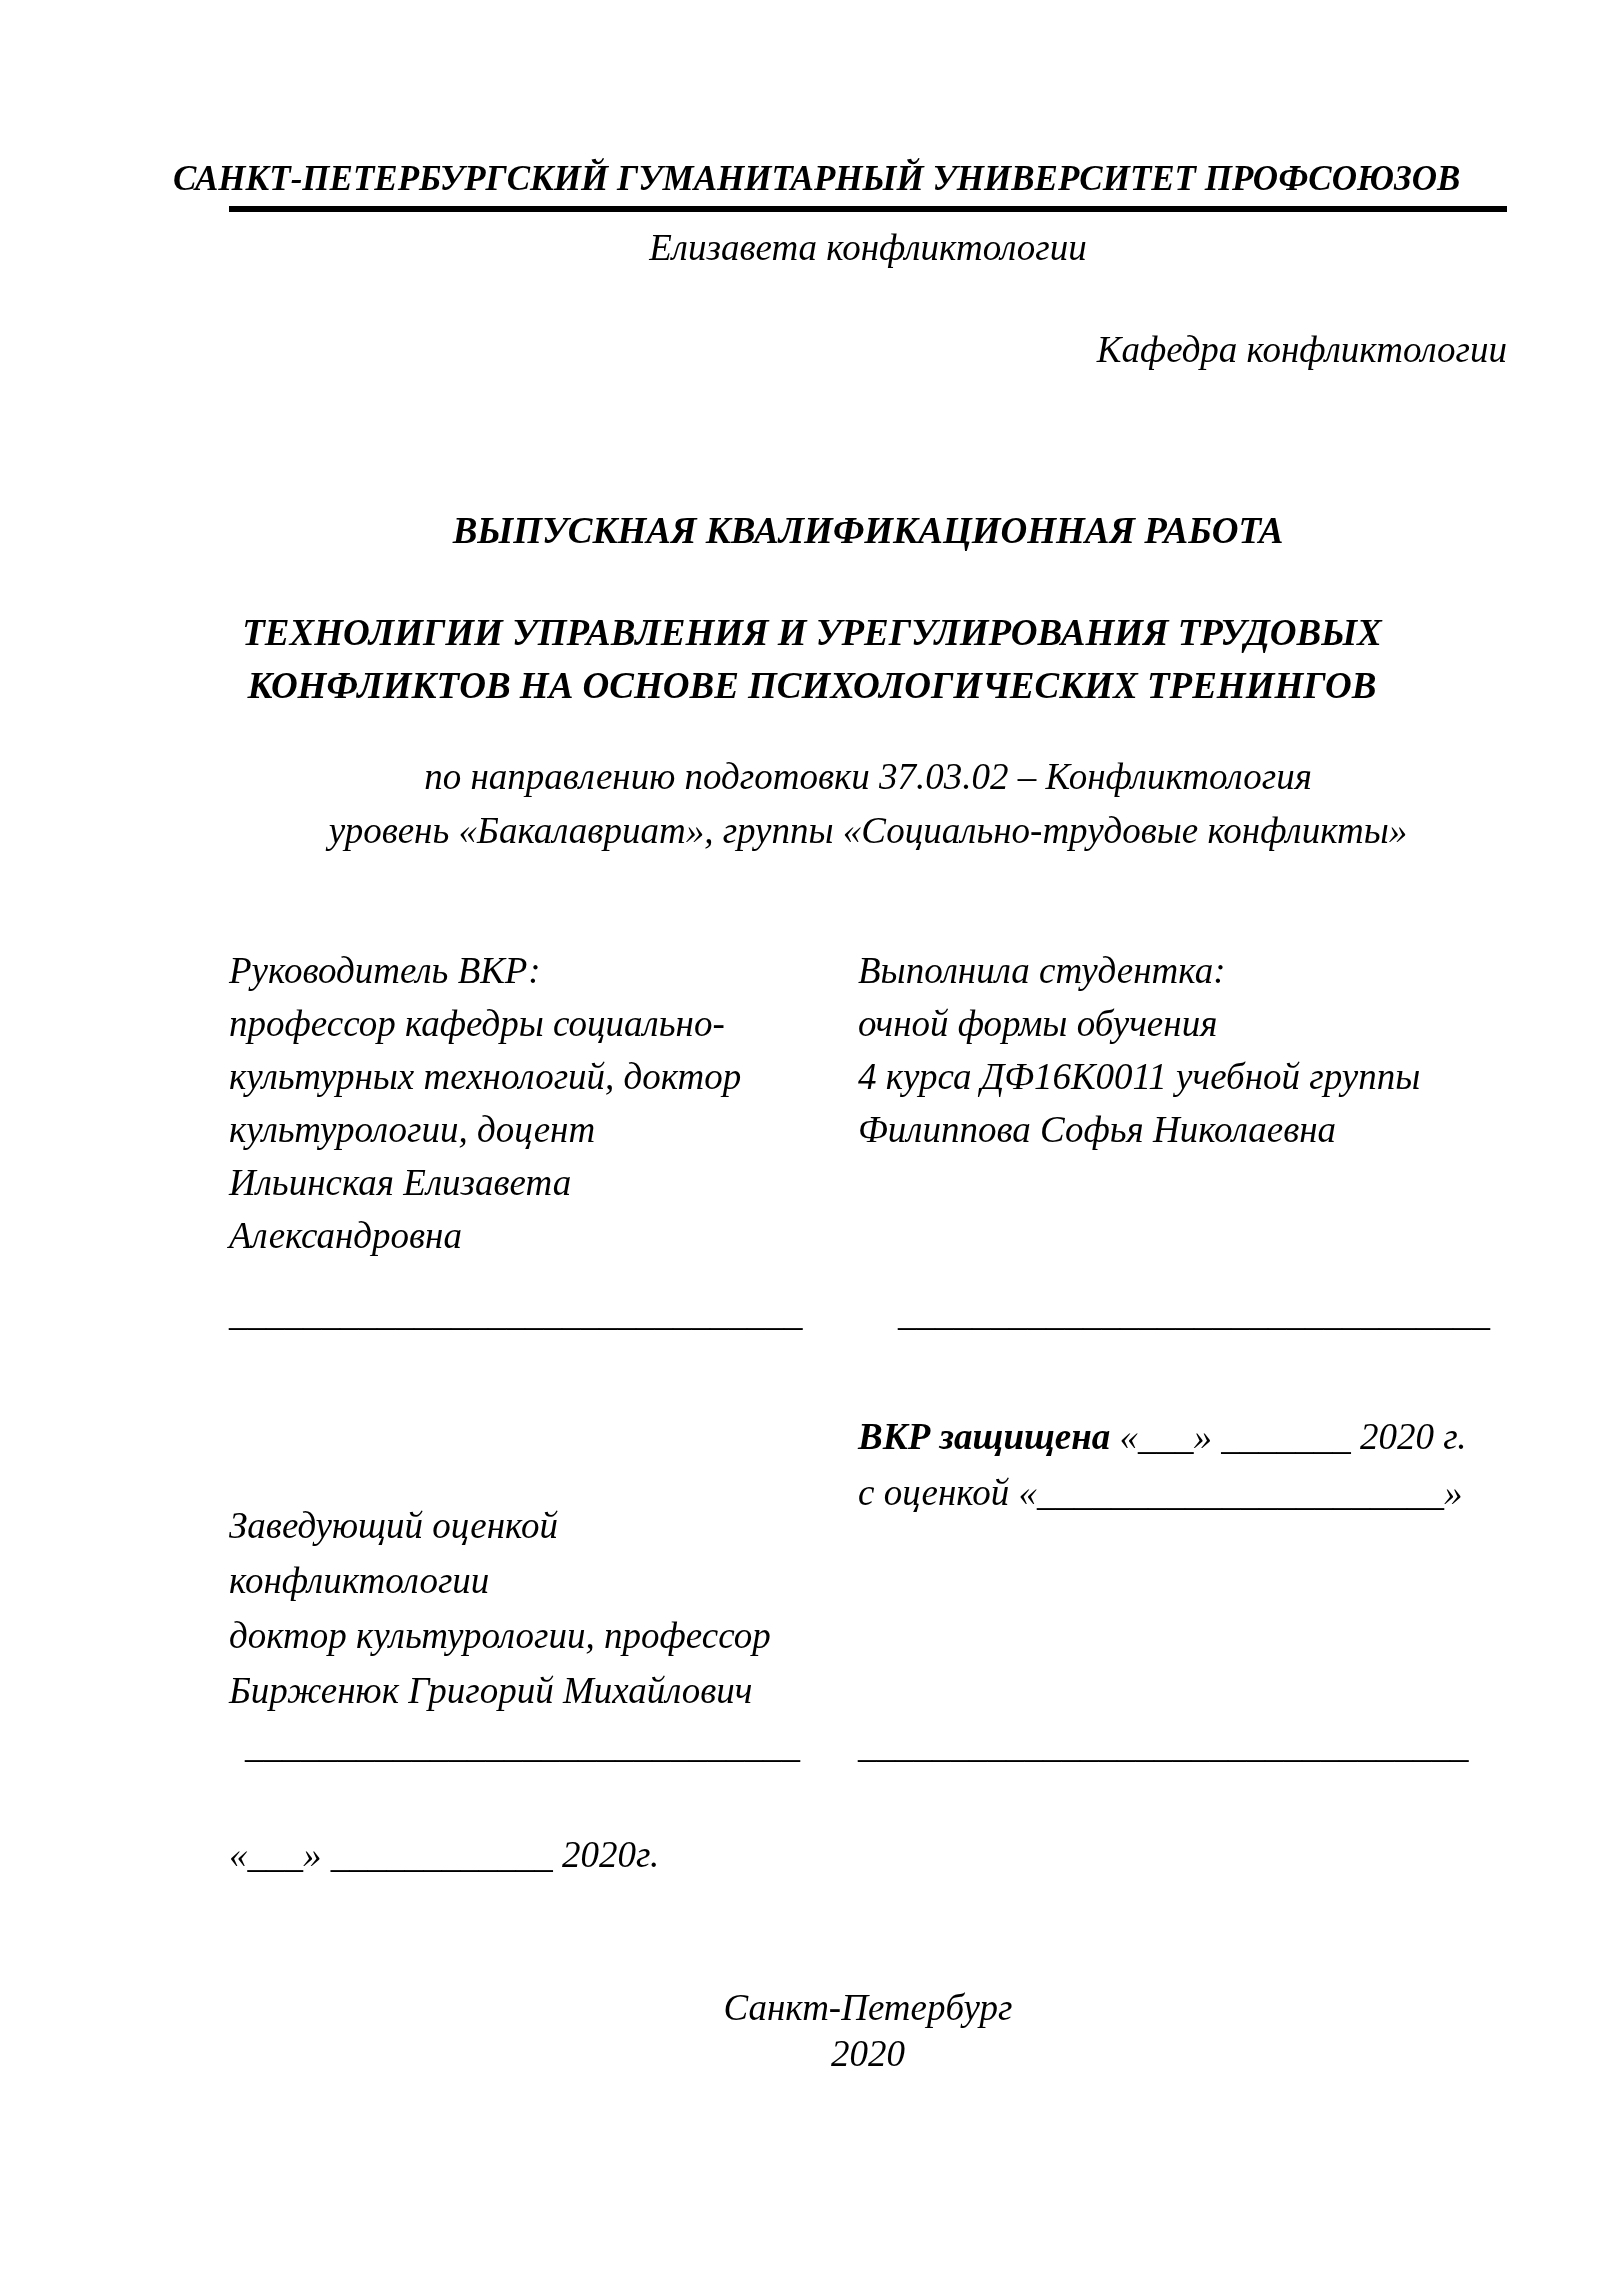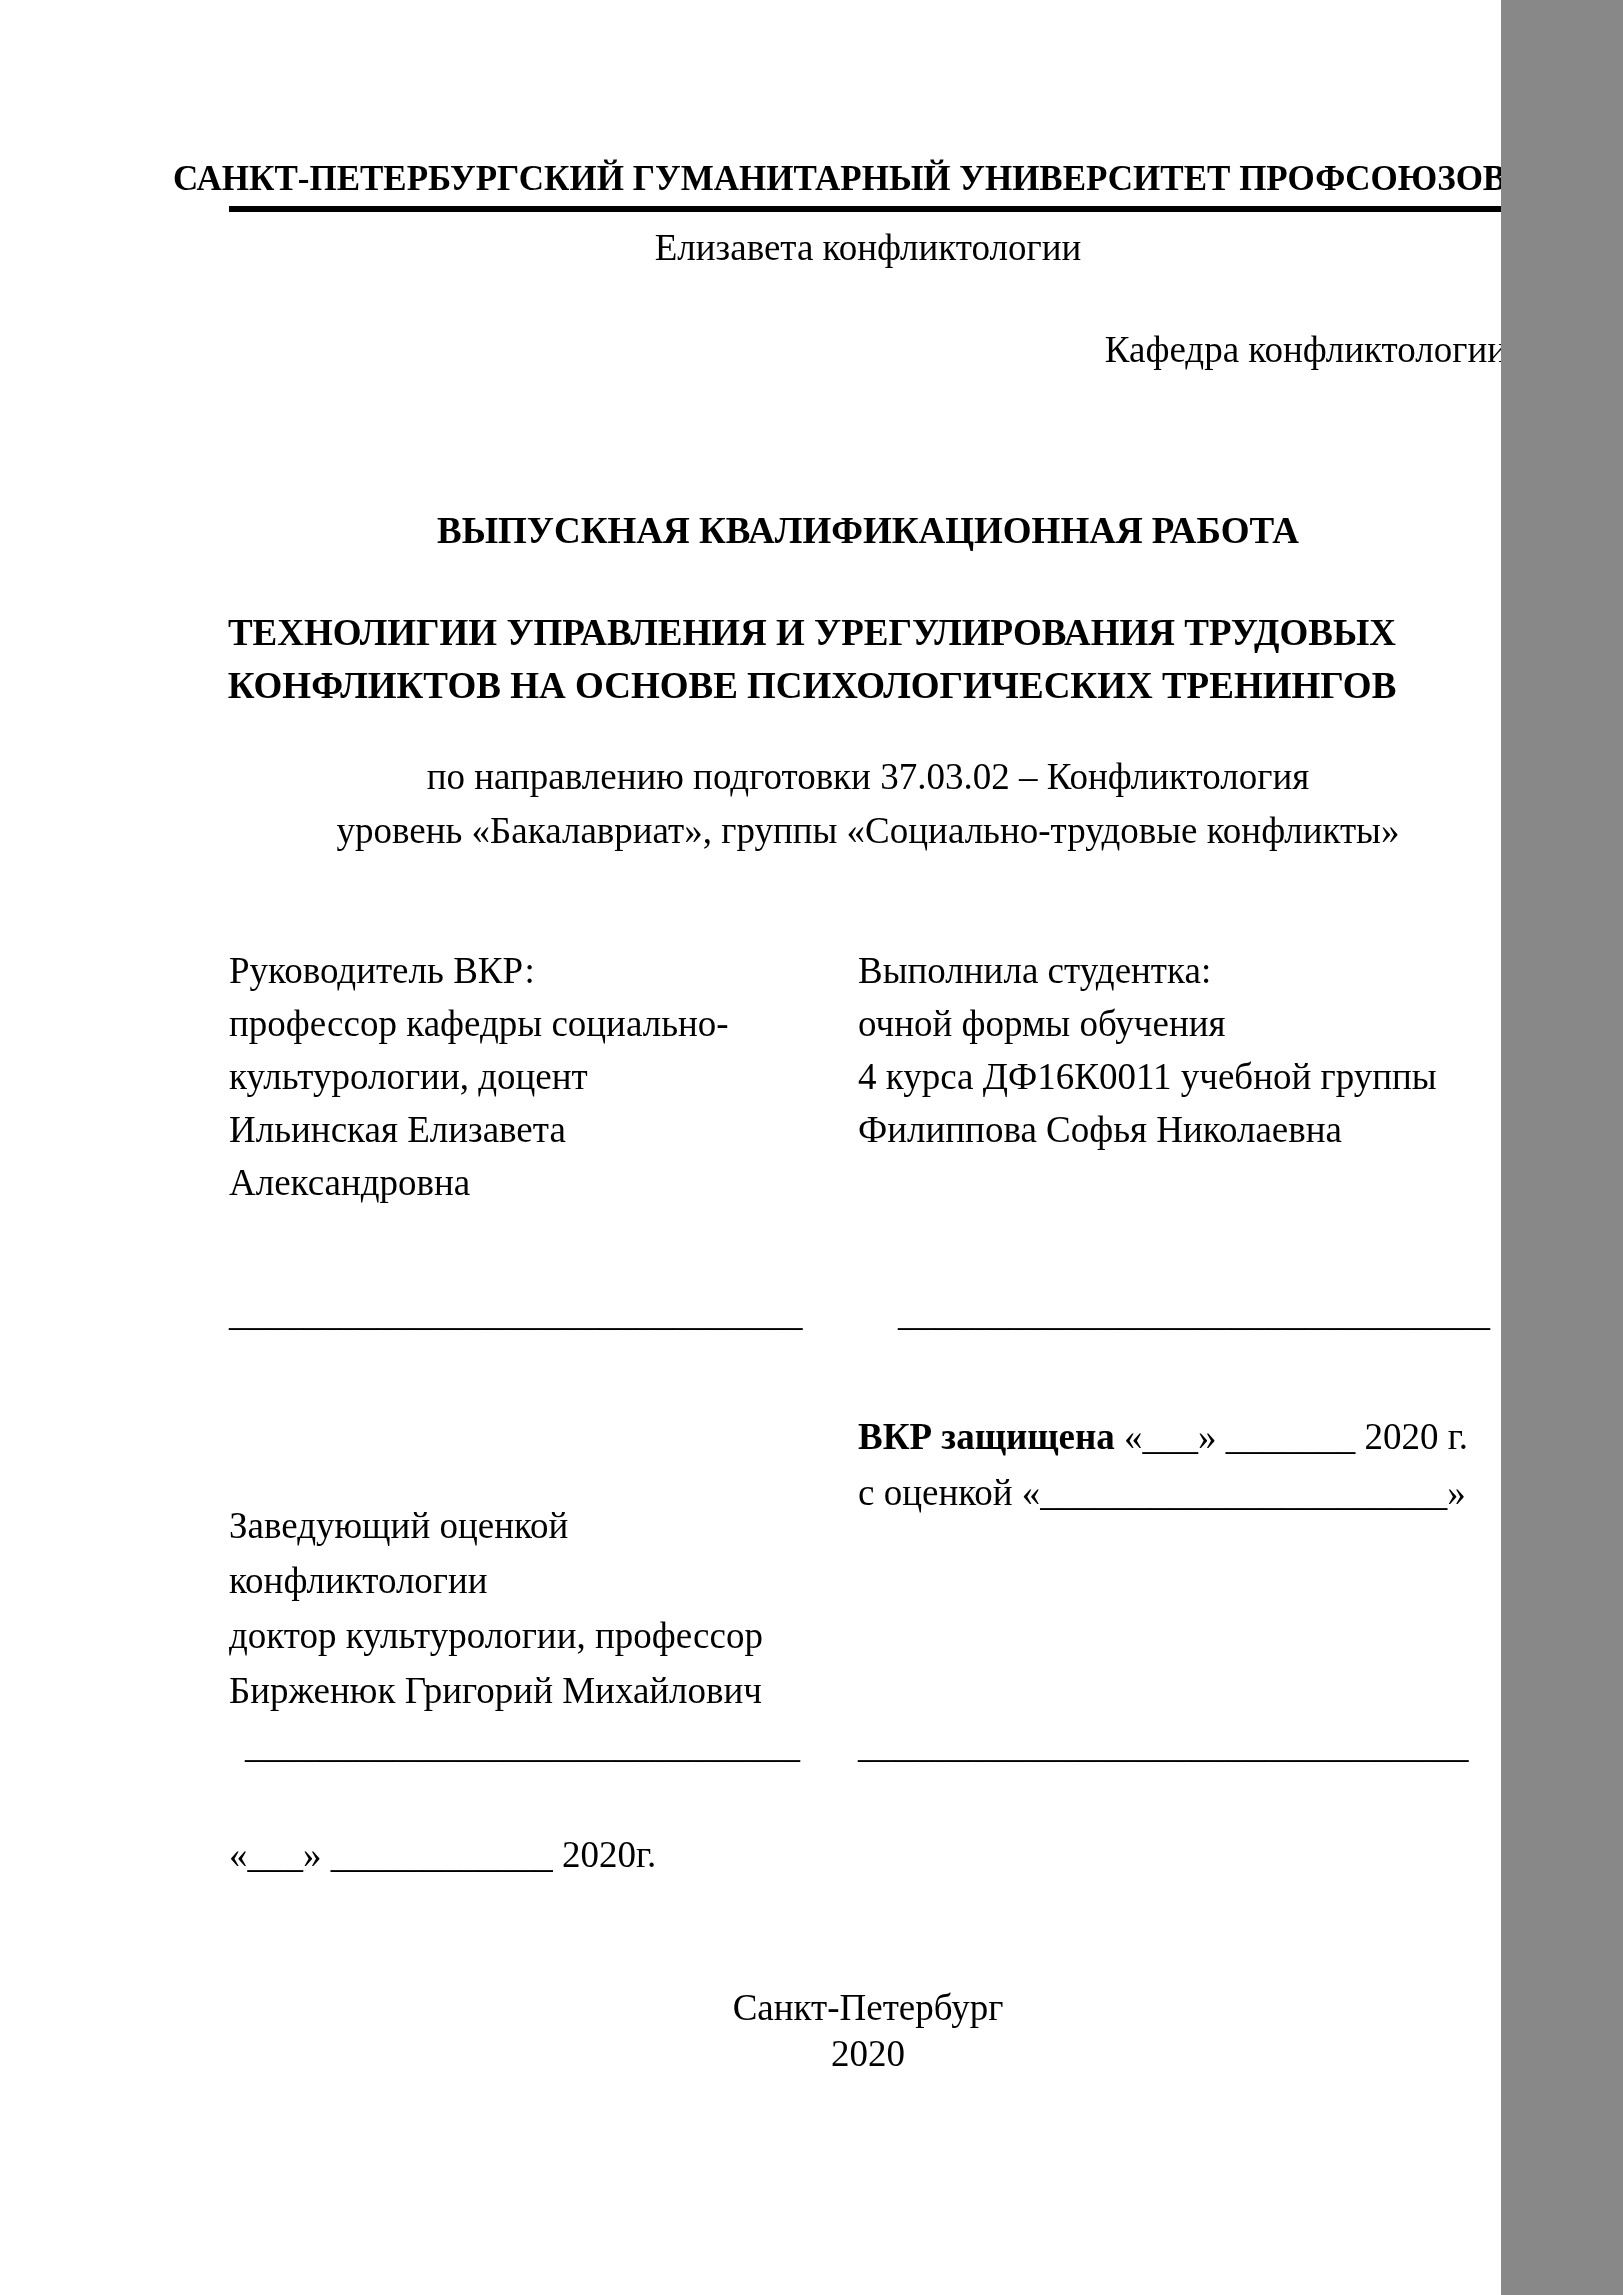--- a/index.html
+++ b/index.html
@@ -1,24 +1,25 @@
 <!DOCTYPE html>
 <html lang="ru" style="font-size:12.6px"><head>
 <meta charset="utf-8">
 <style>
   html,body{margin:0;padding:0;background:#888;}
   .page{
     position:relative;
-    width:1501px;
+    width:1623px;
     height:2295px;
     background:#ffffff;
     font-family:"Liberation Serif","DejaVu Serif",serif;
     font-size:37px;
     color:#000000;
     overflow:hidden;
+    font-style:italic;
   }
   .abs{position:absolute;}
   .center{text-align:center;}
   .right{text-align:right;margin-top:12px;}
   .bold{font-weight:bold;}
   .nowrap{white-space:nowrap;}
   .rule{height:5.5px;background:#000000;}
   .lh-col{line-height:53px;}
   .lh-blk{line-height:55px;}
   .sig{letter-spacing:0;white-space:nowrap;}
@@ -42,20 +43,21 @@
     <div class="nowrap">ТЕХНОЛИГИИ УПРАВЛЕНИЯ И УРЕГУЛИРОВАНИЯ ТРУДОВЫХ</div>
     <div class="nowrap">КОНФЛИКТОВ НА ОСНОВЕ ПСИХОЛОГИЧЕСКИХ ТРЕНИНГОВ</div>
   </div>
 
   <div class="abs center nowrap" style="top:755px;left:229px;width:1278px;">по направлению подготовки 37.03.02 – Конфликтология</div>
   <div class="abs center nowrap" style="top:809px;left:229px;width:1278px;">уровень «Бакалавриат», группы «Социально-трудовые конфликты»</div>
 
   <div class="abs lh-col" style="top:944px;left:229px;width:620px;">
     <div class="nowrap">Руководитель ВКР:</div>
     <div class="nowrap">профессор кафедры социально-</div>
+    <div class="nowrap">культурных технологий, доктор</div>
     <div class="nowrap">культурологии, доцент</div>
     <div class="nowrap">Ильинская Елизавета</div>
     <div class="nowrap">Александровна</div>
   </div>
 
   <div class="abs lh-col" style="top:944px;left:858px;width:652px;">
     <div class="nowrap">Выполнила студентка:</div>
     <div class="nowrap">очной формы обучения</div>
     <div class="nowrap">4 курса ДФ16К0011 учебной группы</div>
     <div class="nowrap">Филиппова Софья Николаевна</div>

